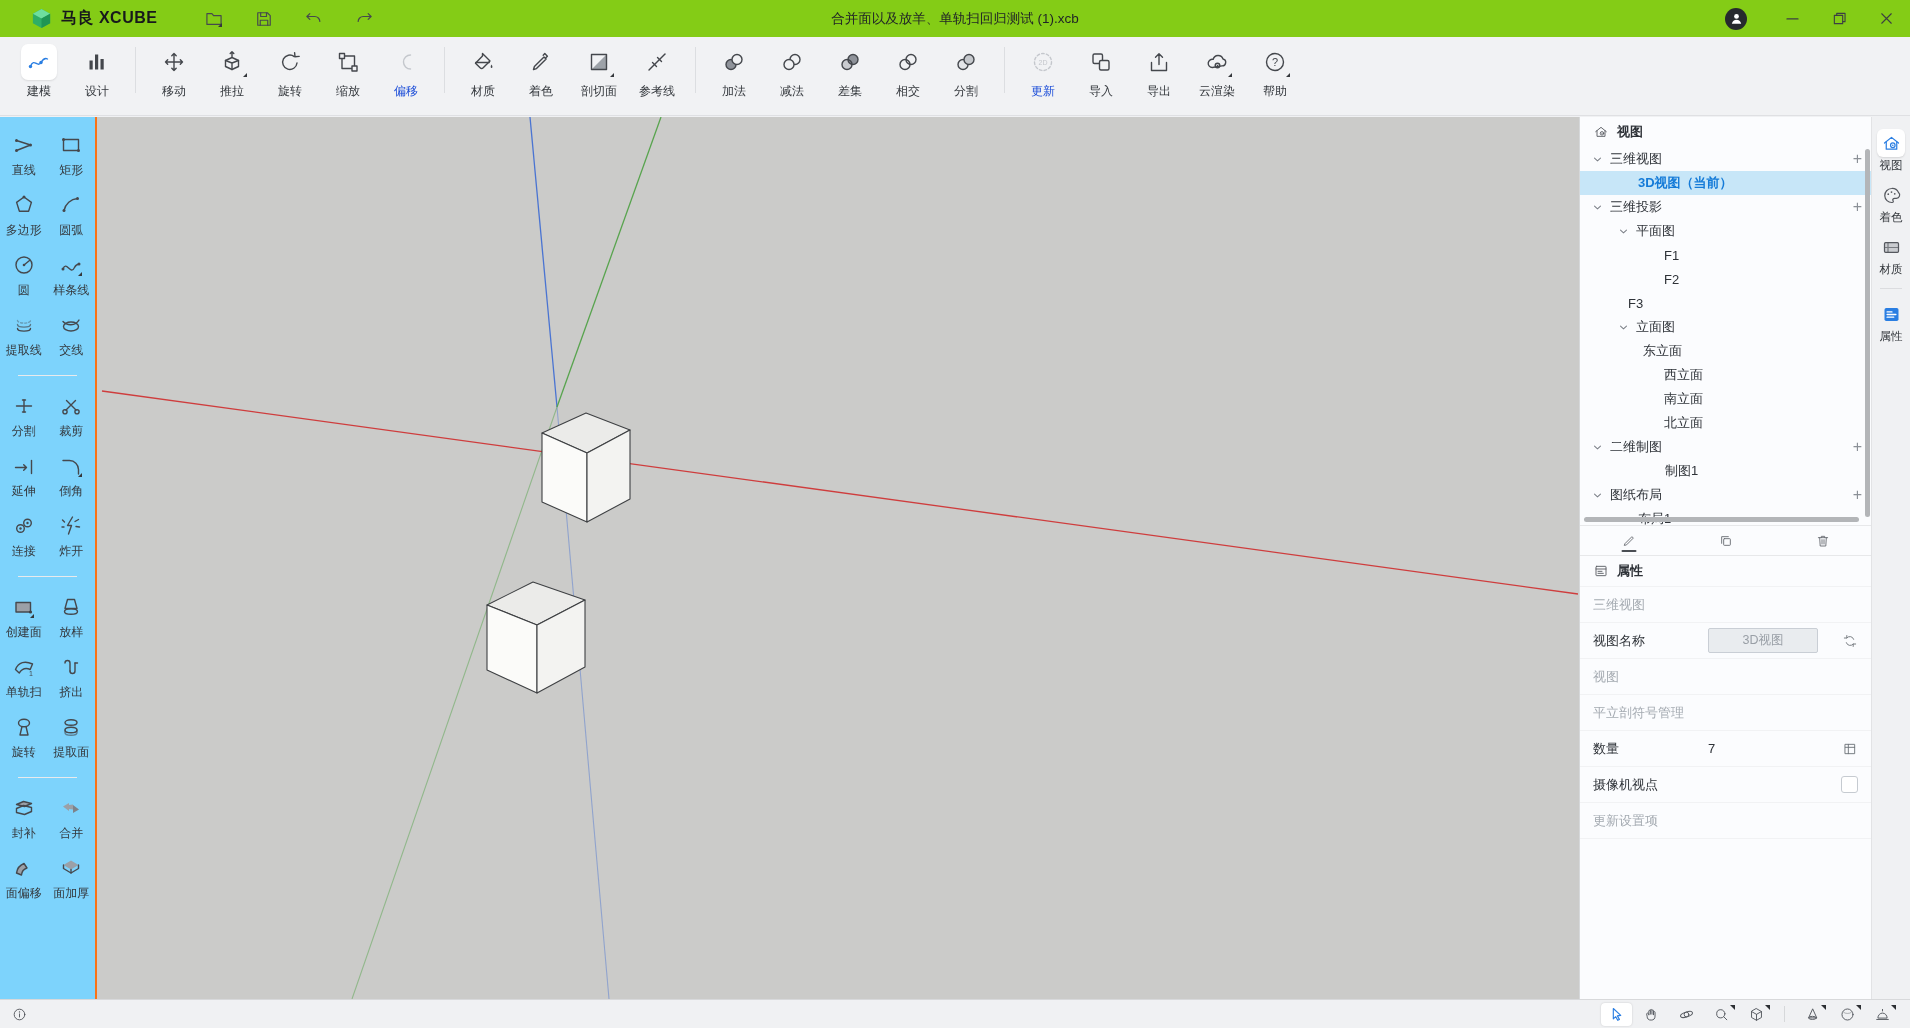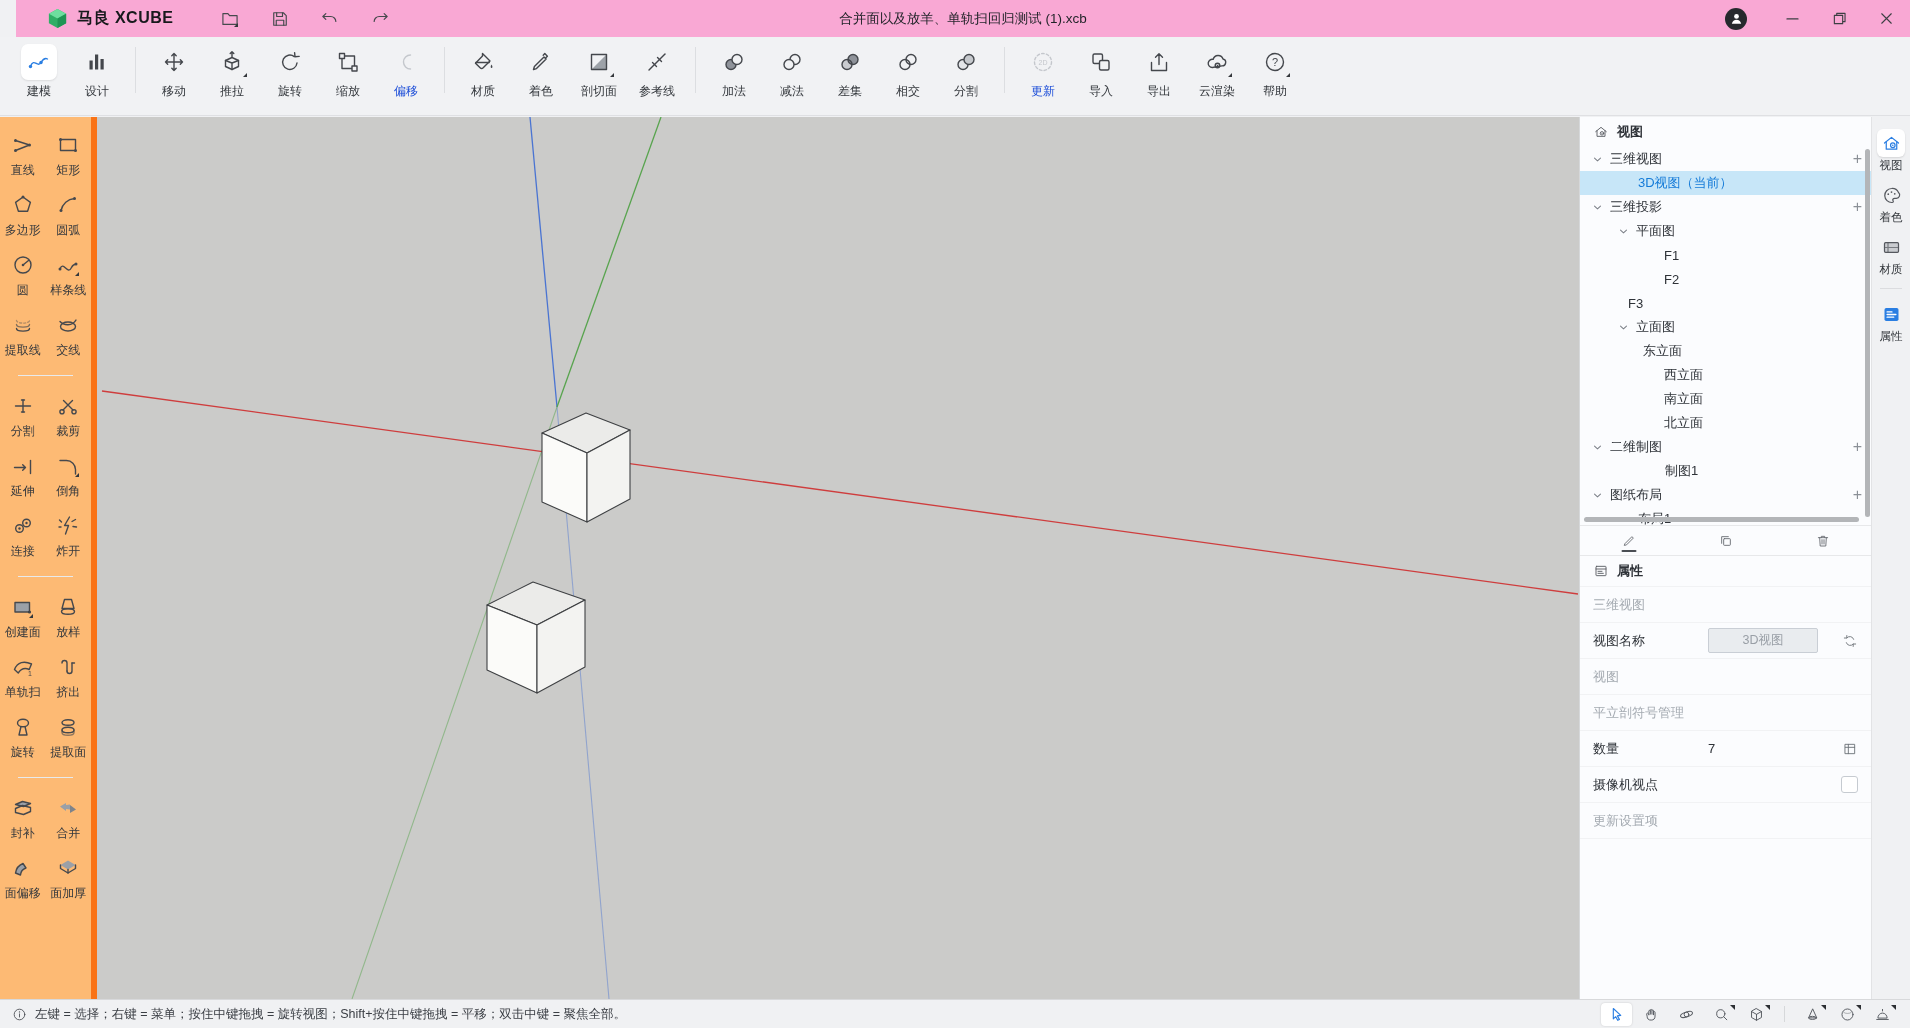--- a/index.html
+++ b/index.html
@@ -1,21 +1,21 @@
 <!DOCTYPE html>
 <html><head>
 <meta charset="utf-8">
 <style>
   html,body{margin:0;padding:0;width:1910px;height:1028px;overflow:hidden;
     font-family:"Liberation Sans",sans-serif;background:#f0f1f3;position:relative;
     -webkit-user-select:none;user-select:none;}
   .ic{display:block}
   
-  #titlebar{position:absolute;left:0;top:0;right:0;height:37px;background:#f9a8d4;
-    display:flex;align-items:center;margin-left:16px;}
+  #titlebar{position:absolute;left:0;top:0;right:0;height:37px;background:#84cc16;
+    display:flex;align-items:center;}
   .logo{display:flex;align-items:center;gap:8px;margin-left:30px}
   .logo .ic{width:23px;height:23px}
   .logo .name{font-size:16px;font-weight:bold;color:#17191c;letter-spacing:.5px;white-space:nowrap}
   #file-acts{display:flex;gap:28px;margin-left:46px;color:#46494d}
   #file-acts .tbi{position:relative;width:22px;height:22px;display:grid;place-items:center}
   #file-acts .ic{width:20px;height:20px}
   #doc-title{position:absolute;left:400px;right:400px;text-align:center;font-size:13.5px;color:#1f2227;
     white-space:nowrap;pointer-events:none}
   #win-controls{position:absolute;right:0;top:0;height:37px;display:flex;align-items:center}
   .wbtn{width:47px;height:37px;display:grid;place-items:center;color:#3c3f43}
@@ -29,41 +29,41 @@
   .tbtn{width:58px;padding-top:7px;display:flex;flex-direction:column;align-items:center;gap:3px;flex:none}
   .tbtn .ibox{width:36px;height:36px;border-radius:7px;display:grid;place-items:center;color:#44474c;position:relative}
   .tbtn .ibox .ic{width:24px;height:24px}
   .tbtn.active .ibox{background:#fff;color:#2a7ee2;box-shadow:0 1px 2px rgba(0,0,0,.10)}
   .tbtn .lbl{font-size:12px;color:#34383d;white-space:nowrap}
   .tbtn.disabled .ibox{color:#c4c7cc}
   .tbtn.disabled .lbl{color:#1d4ed8}
   .cnr{position:absolute;right:3px;bottom:3px;width:0;height:0;
     border-left:4px solid transparent;border-bottom:4px solid #35383c}
   
-  #tool-sidebar{position:absolute;left:0;top:117px;width:97px;bottom:29px;background:#fdba74;
-    border-right:6px solid #f97316;box-sizing:border-box;padding-top:8px}
+  #tool-sidebar{position:absolute;left:0;top:117px;width:97px;bottom:29px;background:#7dd3fc;
+    border-right:2px solid #f97316;box-sizing:border-box;padding-top:8px}
   .sgroup{display:grid;grid-template-columns:1fr 1fr}
   .sdiv{height:1px;background:#e8eaec;margin:10px 18px}
   .stool{height:60px;display:flex;flex-direction:column;align-items:center;justify-content:center;gap:3px;color:#45484d}
   .stool .ibx{position:relative;width:27px;height:27px;display:grid;place-items:center}
   .stool .ibx .ic{width:24px;height:24px}
   .stool .lbl{font-size:12px;color:#34383d;white-space:nowrap}
   
   #viewport{position:absolute;left:97px;top:117px;right:331px;bottom:29px;background:#cbcbc9}
   
   #right-panel{position:absolute;right:39px;top:117px;width:292px;bottom:29px;background:#fbfcfe;
     border-left:1px solid #d6d8da;box-sizing:border-box;display:flex;flex-direction:column}
   .phead{height:30px;flex:none;display:flex;align-items:center;gap:8px;padding:0 13px;
     font-size:13px;font-weight:bold;color:#2e3238}
   .phead .ic{width:16px;height:16px;color:#5a5e64}
   #tree-wrap{position:relative;height:378px;flex:none;overflow:hidden}
   .trow{height:24px;display:flex;align-items:center;gap:7px;position:relative;font-size:13px;color:#2e3238;box-sizing:border-box}
   .trow .chev-ic{width:11px;height:11px;color:#7a7f86;flex:none}
   .trow.selected{background:#c7e6f8}
-  .trow.selected .tlabel{color:#157bd8;font-weight:normal}
+  .trow.selected .tlabel{color:#157bd8;font-weight:bold}
   .addbtn{position:absolute;right:9px;top:50%;transform:translateY(-50%);font-size:16px;color:#8b9097;line-height:1}
   .vscroll{position:absolute;top:2px;right:1px;width:5px;height:368px;background:#b3b5b8;border-radius:3px}
   .hscroll{position:absolute;bottom:3px;left:4px;right:12px;height:5px;background:#b3b5b8;border-radius:3px}
   #tree-actions{height:29px;flex:none;border-top:1px solid #e7e8ea;border-bottom:1px solid #e7e8ea;display:flex}
   .tact{flex:1;display:grid;place-items:center;color:#6a6e74;position:relative}
   .tact .ic{width:16px;height:16px}
   .tact.active::after{content:"";position:absolute;bottom:3px;left:50%;transform:translateX(-50%);
     width:15px;height:2px;background:#4a4e54;border-radius:1px}
   .phead.props{border-bottom:1px solid #f1f2f4}
   .prow{height:36px;display:flex;align-items:center;padding:0 13px;border-bottom:1px solid #f1f2f4;font-size:13px;box-sizing:border-box}
@@ -996,21 +996,20 @@
 <div id="statusbar">
   <span class="info-ic">
       <svg class="ic " viewBox="0 0 24 24">
         <g fill="none" stroke="currentColor" stroke-width="1.4" stroke-linecap="round" stroke-linejoin="round">
           <circle cx="12" cy="12" r="8.5"></circle>
           <path d="M12 11v5"></path>
           <circle cx="12" cy="7.8" r="1.1" fill="currentColor" stroke="none"></circle>
         </g>
       </svg>
     </span>
-  <span>左键 = 选择；右键 = 菜单；按住中键拖拽 = 旋转视图；Shift+按住中键拖拽 = 平移；双击中键 = 聚焦全部。</span>
   <div id="status-tools">
       <span class="sbtn active">
         <svg class="ic " viewBox="0 0 24 24">
           <g fill="none" stroke="currentColor" stroke-width="1.4" stroke-linecap="round" stroke-linejoin="round">
             <path d="M7.5 3.5l10.5 9.7-4.8.7 2.9 5-2.4 1.3-2.8-5.1-3.4 3z" fill="#fff" stroke-width="1.6"></path>
           </g>
         </svg>
       </span>
       <span class="sbtn">
         <svg class="ic " viewBox="0 0 24 24">

